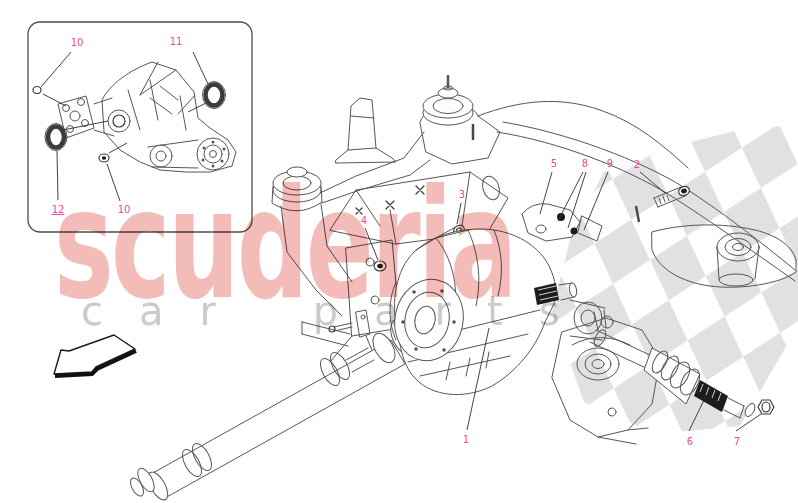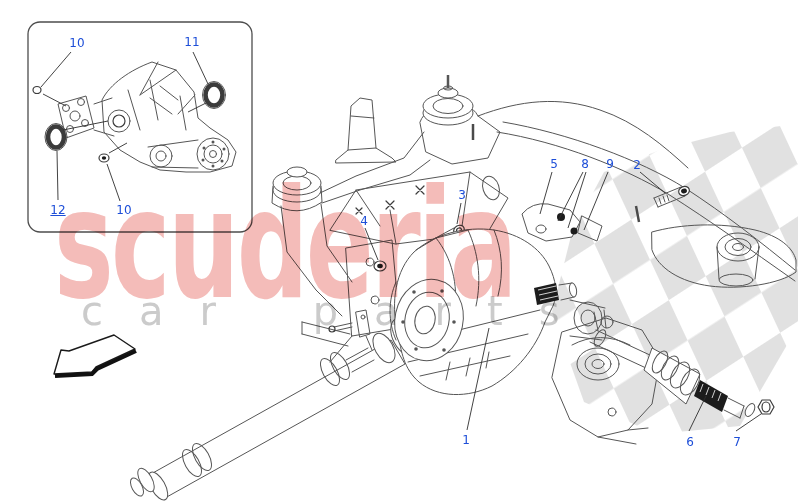--- a/index.html
+++ b/index.html
@@ -10,21 +10,21 @@
   .s1{stroke:#565656;fill:none;stroke-width:1;stroke-linejoin:round;stroke-linecap:round;}
   .s2{stroke:#3c3c3c;fill:none;stroke-width:1.2;stroke-linejoin:round;stroke-linecap:round;}
   .sw{stroke:#565656;fill:#fff;stroke-width:1;stroke-linejoin:round;}
   .sw2{stroke:#3c3c3c;fill:#fff;stroke-width:1.2;stroke-linejoin:round;}
   .dk{fill:#1c1c1c;stroke:none;}
   .ring{stroke:#3b3b3b;fill:none;stroke-width:4.6;}
   .ld{stroke:#2e2e2e;fill:none;stroke-width:0.9;}
   .hair{stroke:#fff;stroke-width:0.8;fill:none;}
   .dot{fill:#565656;stroke:none;}
   
-  .callout{position:absolute;transform:translate(-50%,-50%);font-size:12px;color:#1d4ed8;
+  .callout{position:absolute;transform:translate(-50%,-50%);font-size:10px;color:#ec4899;
            letter-spacing:0;line-height:1;white-space:nowrap;}
   
   .wm-brand{position:absolute;left:54px;top:169px;font-size:152px;font-weight:700;line-height:1;
             letter-spacing:-4px;transform:scaleX(0.66);transform-origin:left top;
             mix-blend-mode:multiply;user-select:none;}
   .wm-tagline{position:absolute;left:56px;top:291px;font-size:40px;font-weight:400;line-height:1;
               letter-spacing:36px;word-spacing:12px;transform-origin:left top;
               mix-blend-mode:multiply;user-select:none;}
 </style>
 </head>
@@ -269,17 +269,17 @@
 <span class="callout" style="left:466px;top:440px;">1</span>
 <span class="callout" style="left:637px;top:165px;">2</span>
 <span class="callout" style="left:462px;top:195px;">3</span>
 <span class="callout" style="left:364px;top:221px;">4</span>
 <span class="callout" style="left:554px;top:164px;">5</span>
 <span class="callout" style="left:690px;top:442px;">6</span>
 <span class="callout" style="left:737px;top:442px;">7</span>
 <span class="callout" style="left:585px;top:164px;">8</span>
 <span class="callout" style="left:610px;top:164px;">9</span>
 <span class="callout" style="left:77px;top:43px;">10</span>
-<span class="callout" style="left:192px;top:42px;">11</span>
+<span class="callout" style="left:176px;top:42px;">11</span>
 <span class="callout" style="left:58px;top:210px;text-decoration:underline;">12</span>
 <span class="callout" style="left:124px;top:210px;">10</span>
 
 </div>
 
 </body></html>

